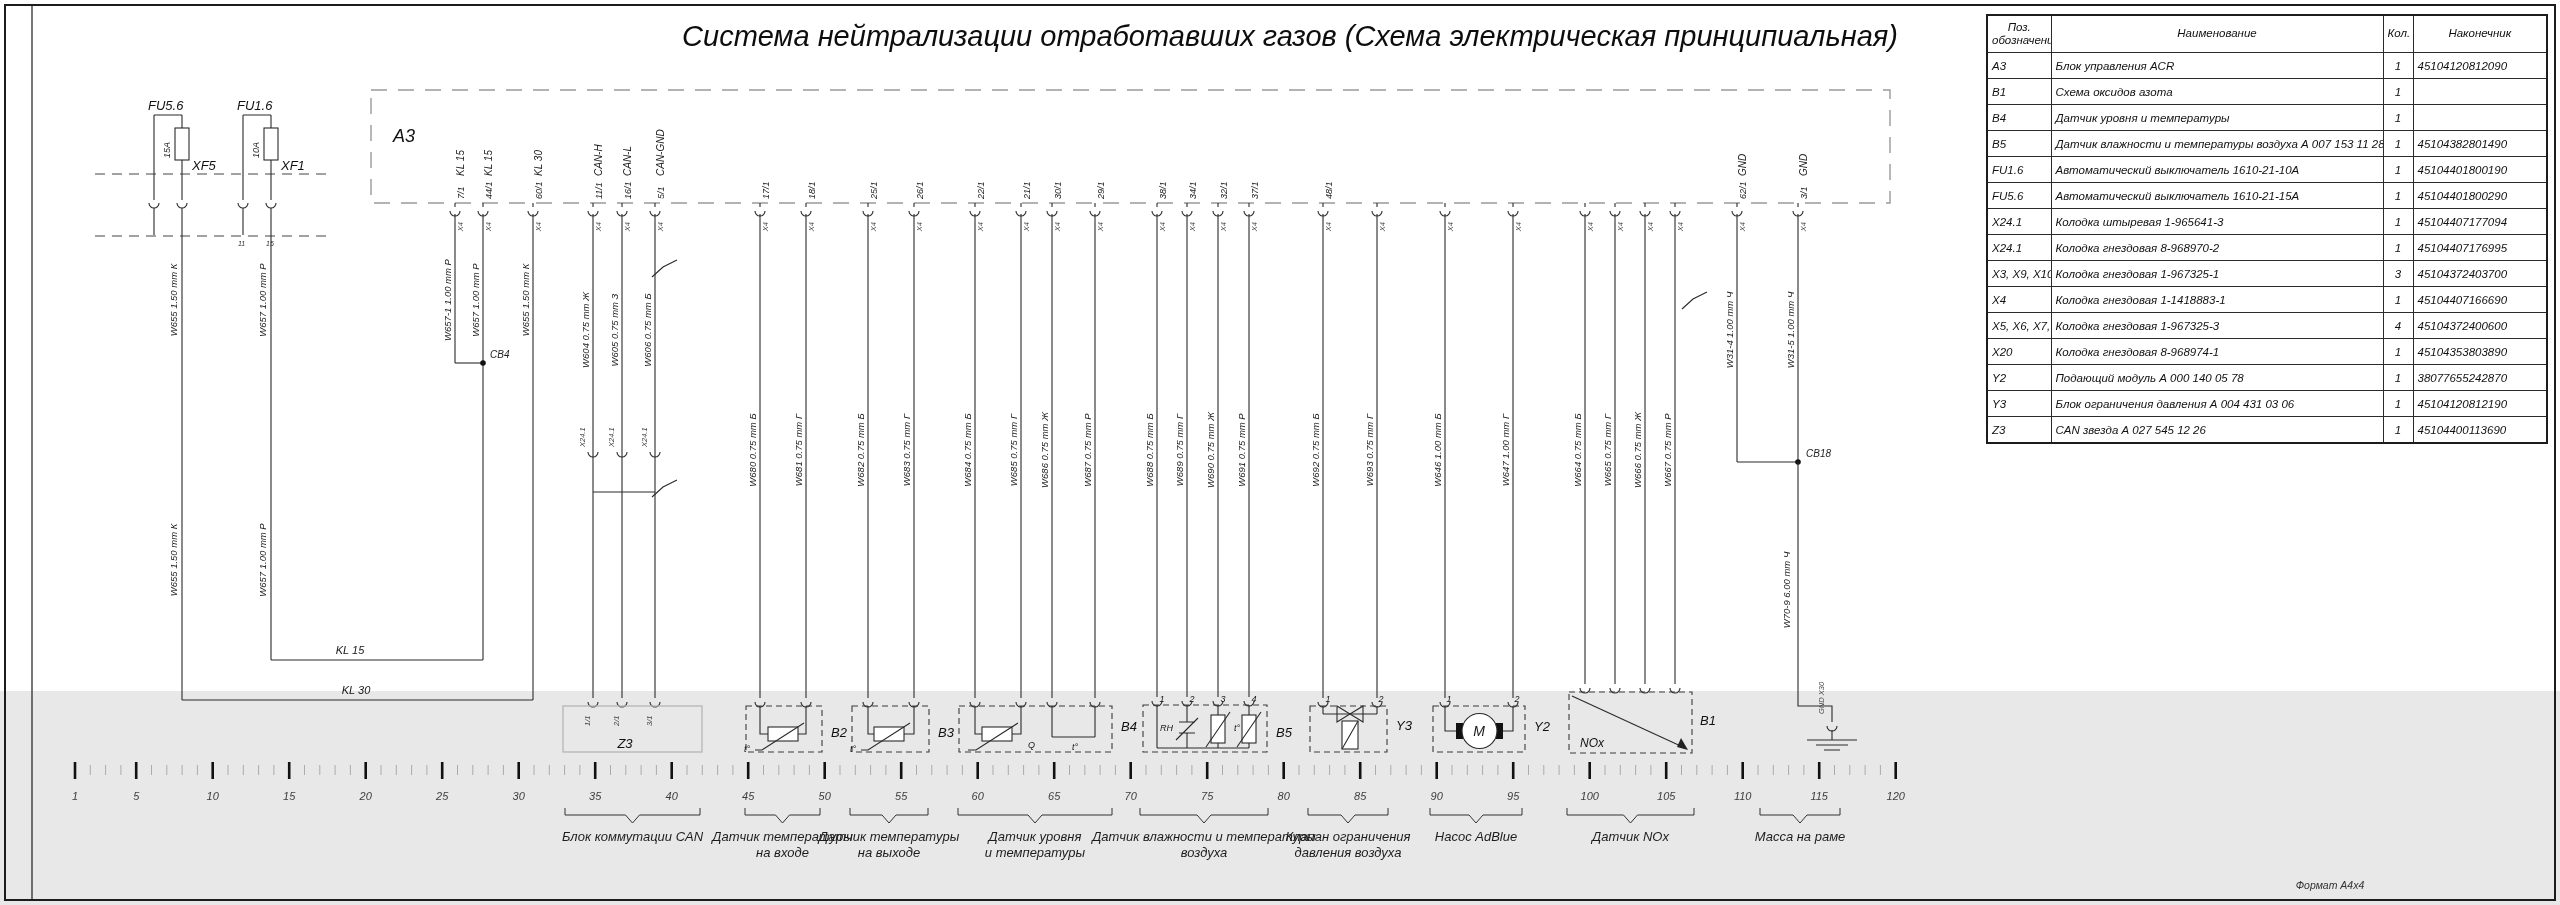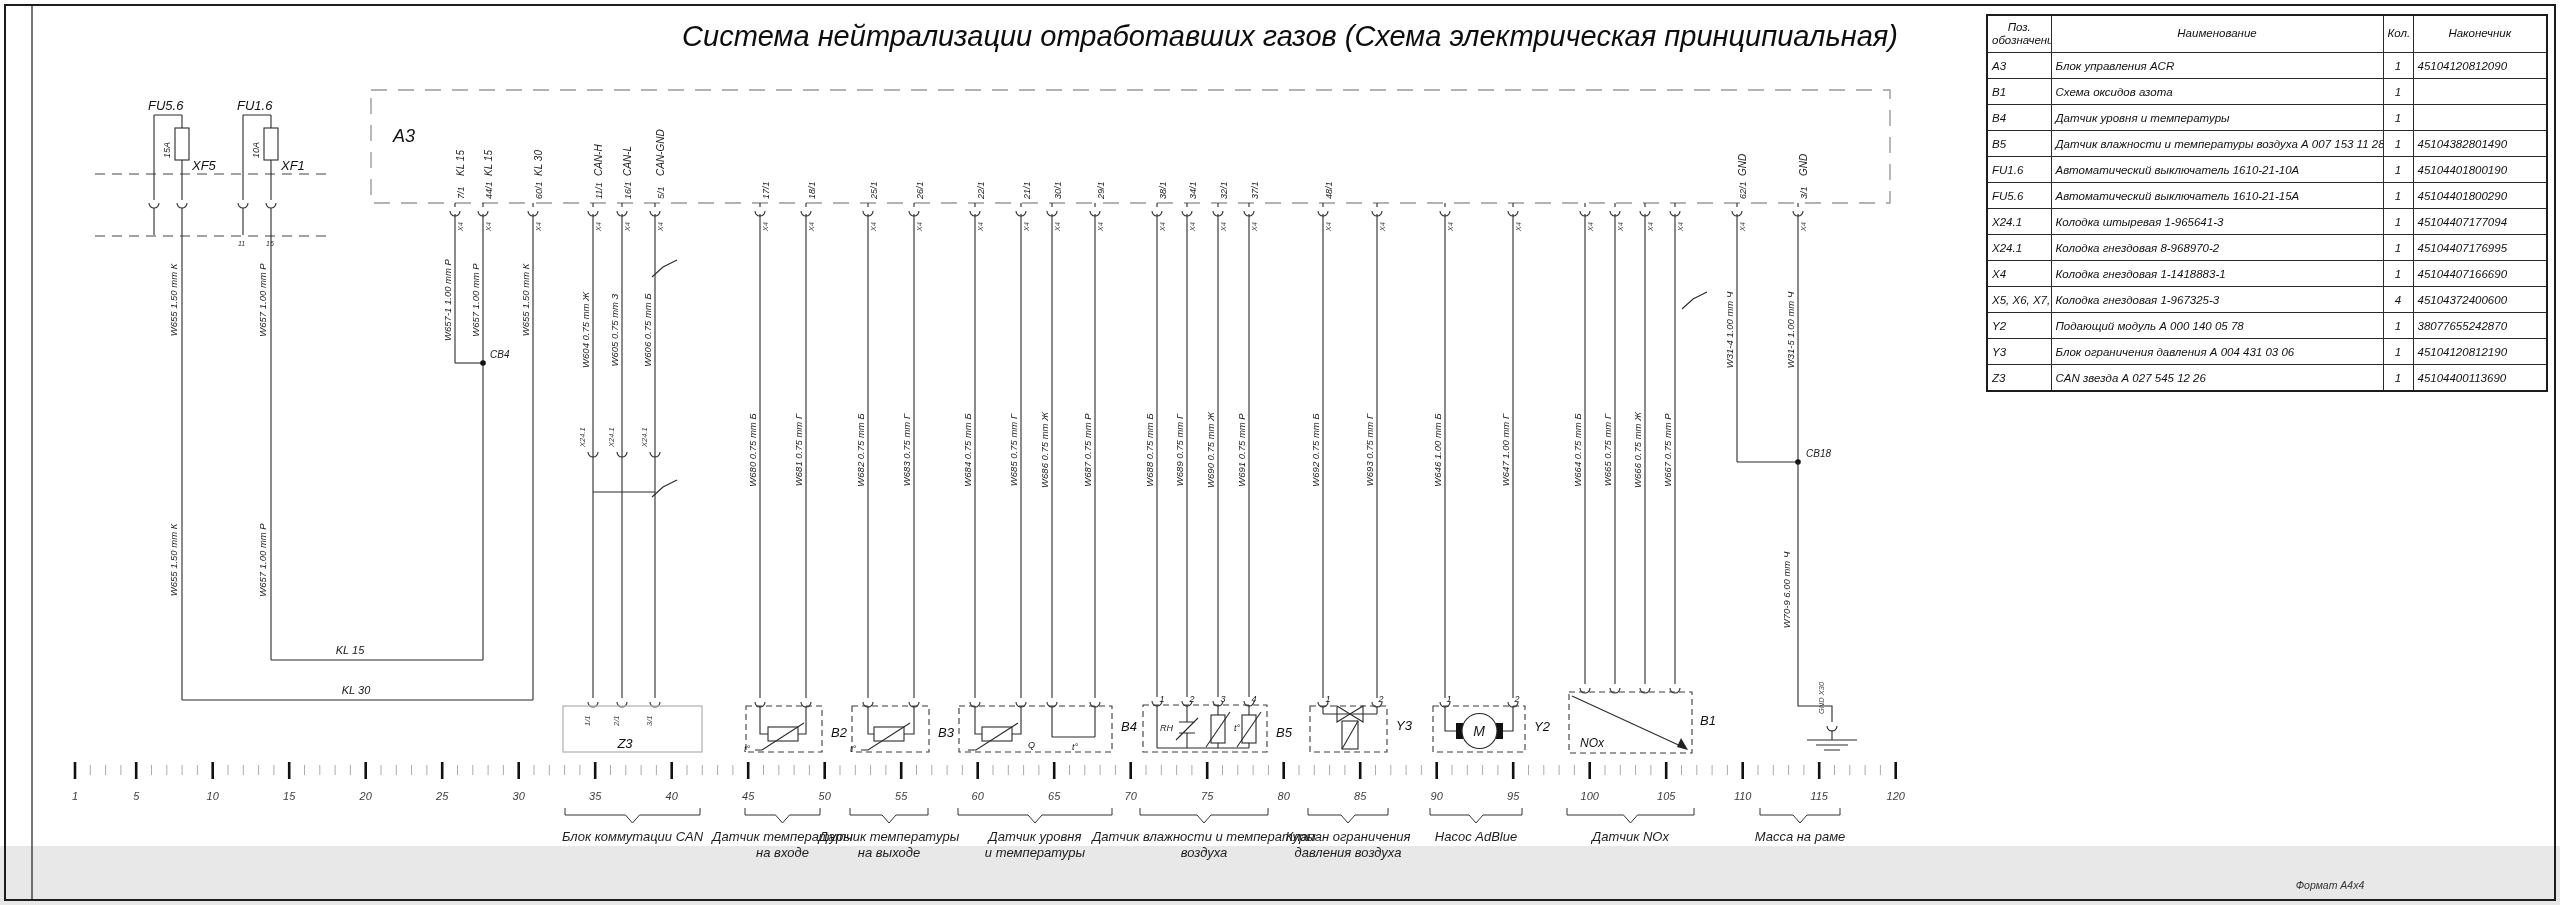--- a/index.html
+++ b/index.html
@@ -1,18 +1,18 @@
 <!DOCTYPE html>
 <html><head>
 <meta charset="utf-8">
 <style>
   html,body{margin:0;padding:0;background:#e8e8e8;}
   body{width:2560px;height:905px;position:relative;overflow:hidden;
        font-family:"Liberation Sans",sans-serif;}
-  .sheet{position:absolute;left:0;top:0;width:2560px;height:846px;background:#ffffff;}
+  .sheet{position:absolute;left:0;top:0;width:2560px;height:691px;background:#ffffff;}
   svg{position:absolute;left:0;top:0;}
   svg text{font-family:"Liberation Sans",sans-serif;font-style:italic;fill:#161616;}
   .w{stroke:#2a2a2a;stroke-width:1.1;fill:none;}
   .comp{stroke:#2a2a2a;stroke-width:1.1;fill:#ffffff;}
   .dbox{stroke:#3a3a3a;stroke-width:1.1;fill:none;stroke-dasharray:6,4;}
   .a3box{stroke:#9a9a9a;stroke-width:1.4;fill:none;stroke-dasharray:16,11;}
   .z3box{stroke:#b5b5b5;stroke-width:1.3;fill:none;}
   .dash2{stroke:#444;stroke-width:1;fill:none;stroke-dasharray:10,7;}
   .frame{stroke:#1c1c1c;stroke-width:2;fill:none;}
   .frame2{stroke:#1c1c1c;stroke-width:1.2;fill:none;}
@@ -703,32 +703,44 @@
             <td class="c">1</td>
             <td>45104407177094</td>
           </tr>
           <tr>
             <td>X24.1</td>
             <td>Колодка гнездовая 8-968970-2</td>
             <td class="c">1</td>
             <td>45104407176995</td>
           </tr>
           <tr>
+            <td>X3, X9, X10</td>
+            <td>Колодка гнездовая 1-967325-1</td>
+            <td class="c">3</td>
+            <td>45104372403700</td>
+          </tr>
+          <tr>
             <td>X4</td>
             <td>Колодка гнездовая 1-1418883-1</td>
             <td class="c">1</td>
             <td>45104407166690</td>
           </tr>
           <tr>
             <td>X5, X6, X7, X8</td>
             <td>Колодка гнездовая 1-967325-3</td>
             <td class="c">4</td>
             <td>45104372400600</td>
           </tr>
           <tr>
+            <td>X20</td>
+            <td>Колодка гнездовая 8-968974-1</td>
+            <td class="c">1</td>
+            <td>45104353803890</td>
+          </tr>
+          <tr>
             <td>Y2</td>
             <td>Подающий модуль А 000 140 05 78</td>
             <td class="c">1</td>
             <td>38077655242870</td>
           </tr>
           <tr>
             <td>Y3</td>
             <td>Блок ограничения давления А 004 431 03 06</td>
             <td class="c">1</td>
             <td>45104120812190</td>

